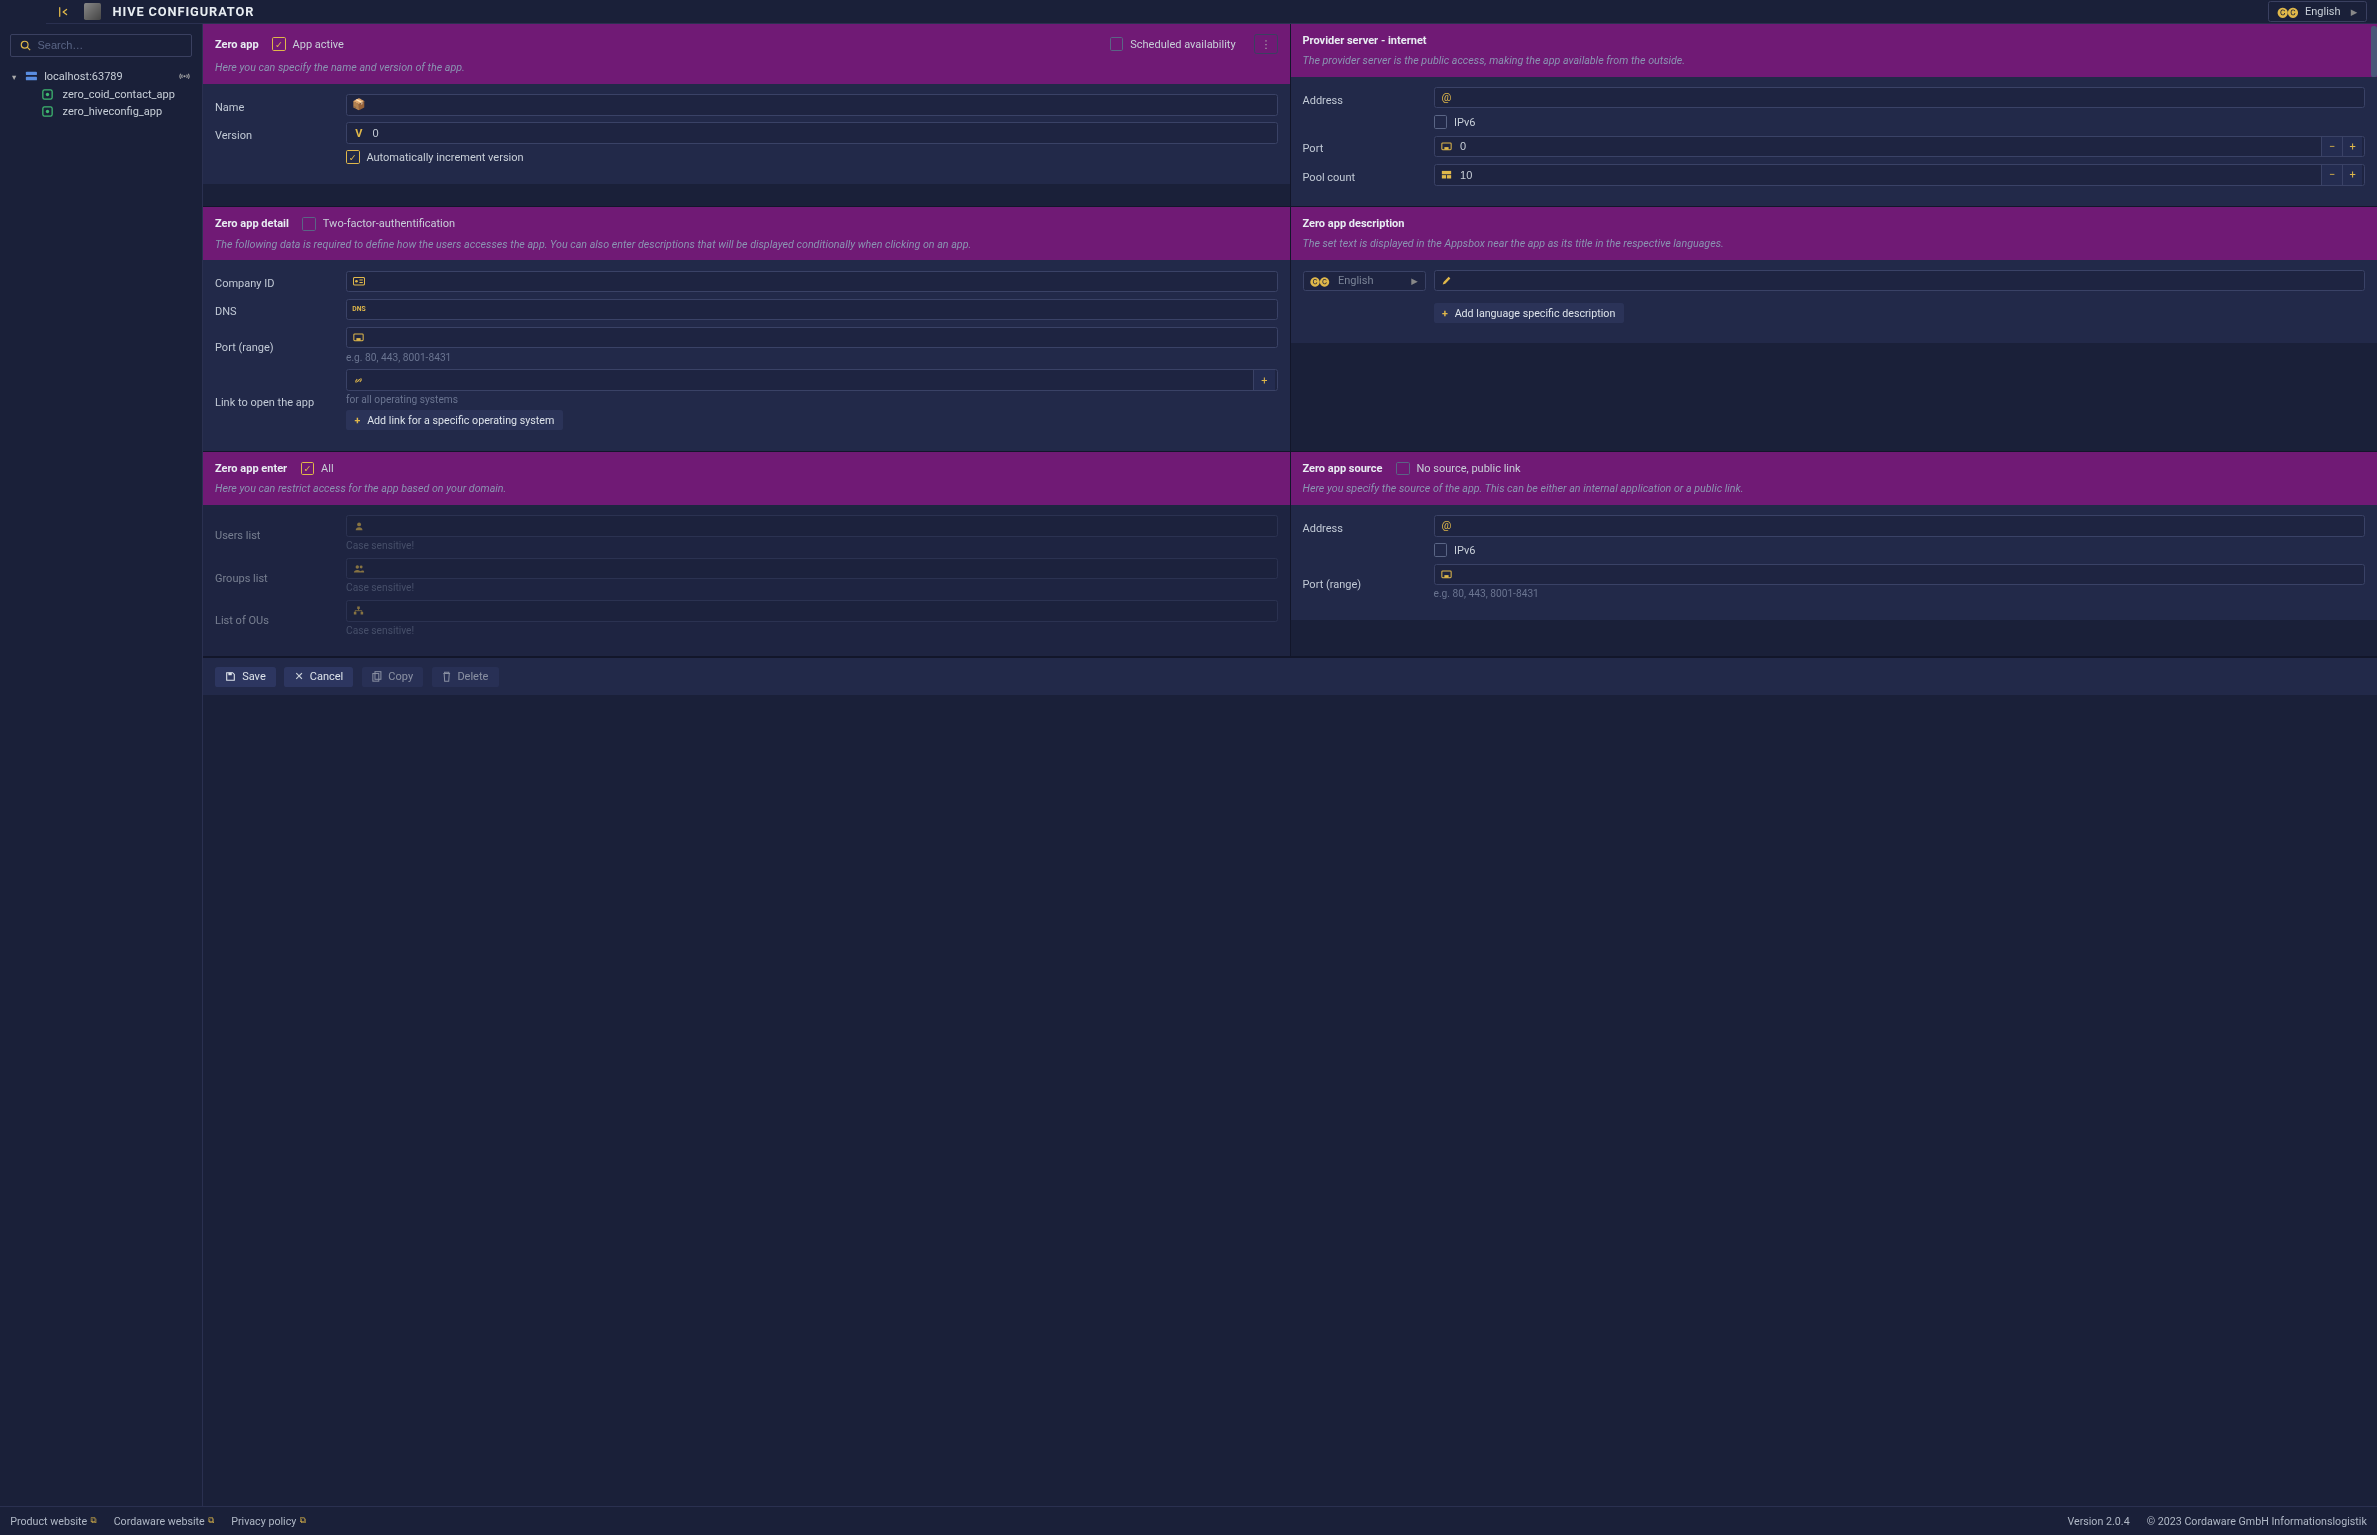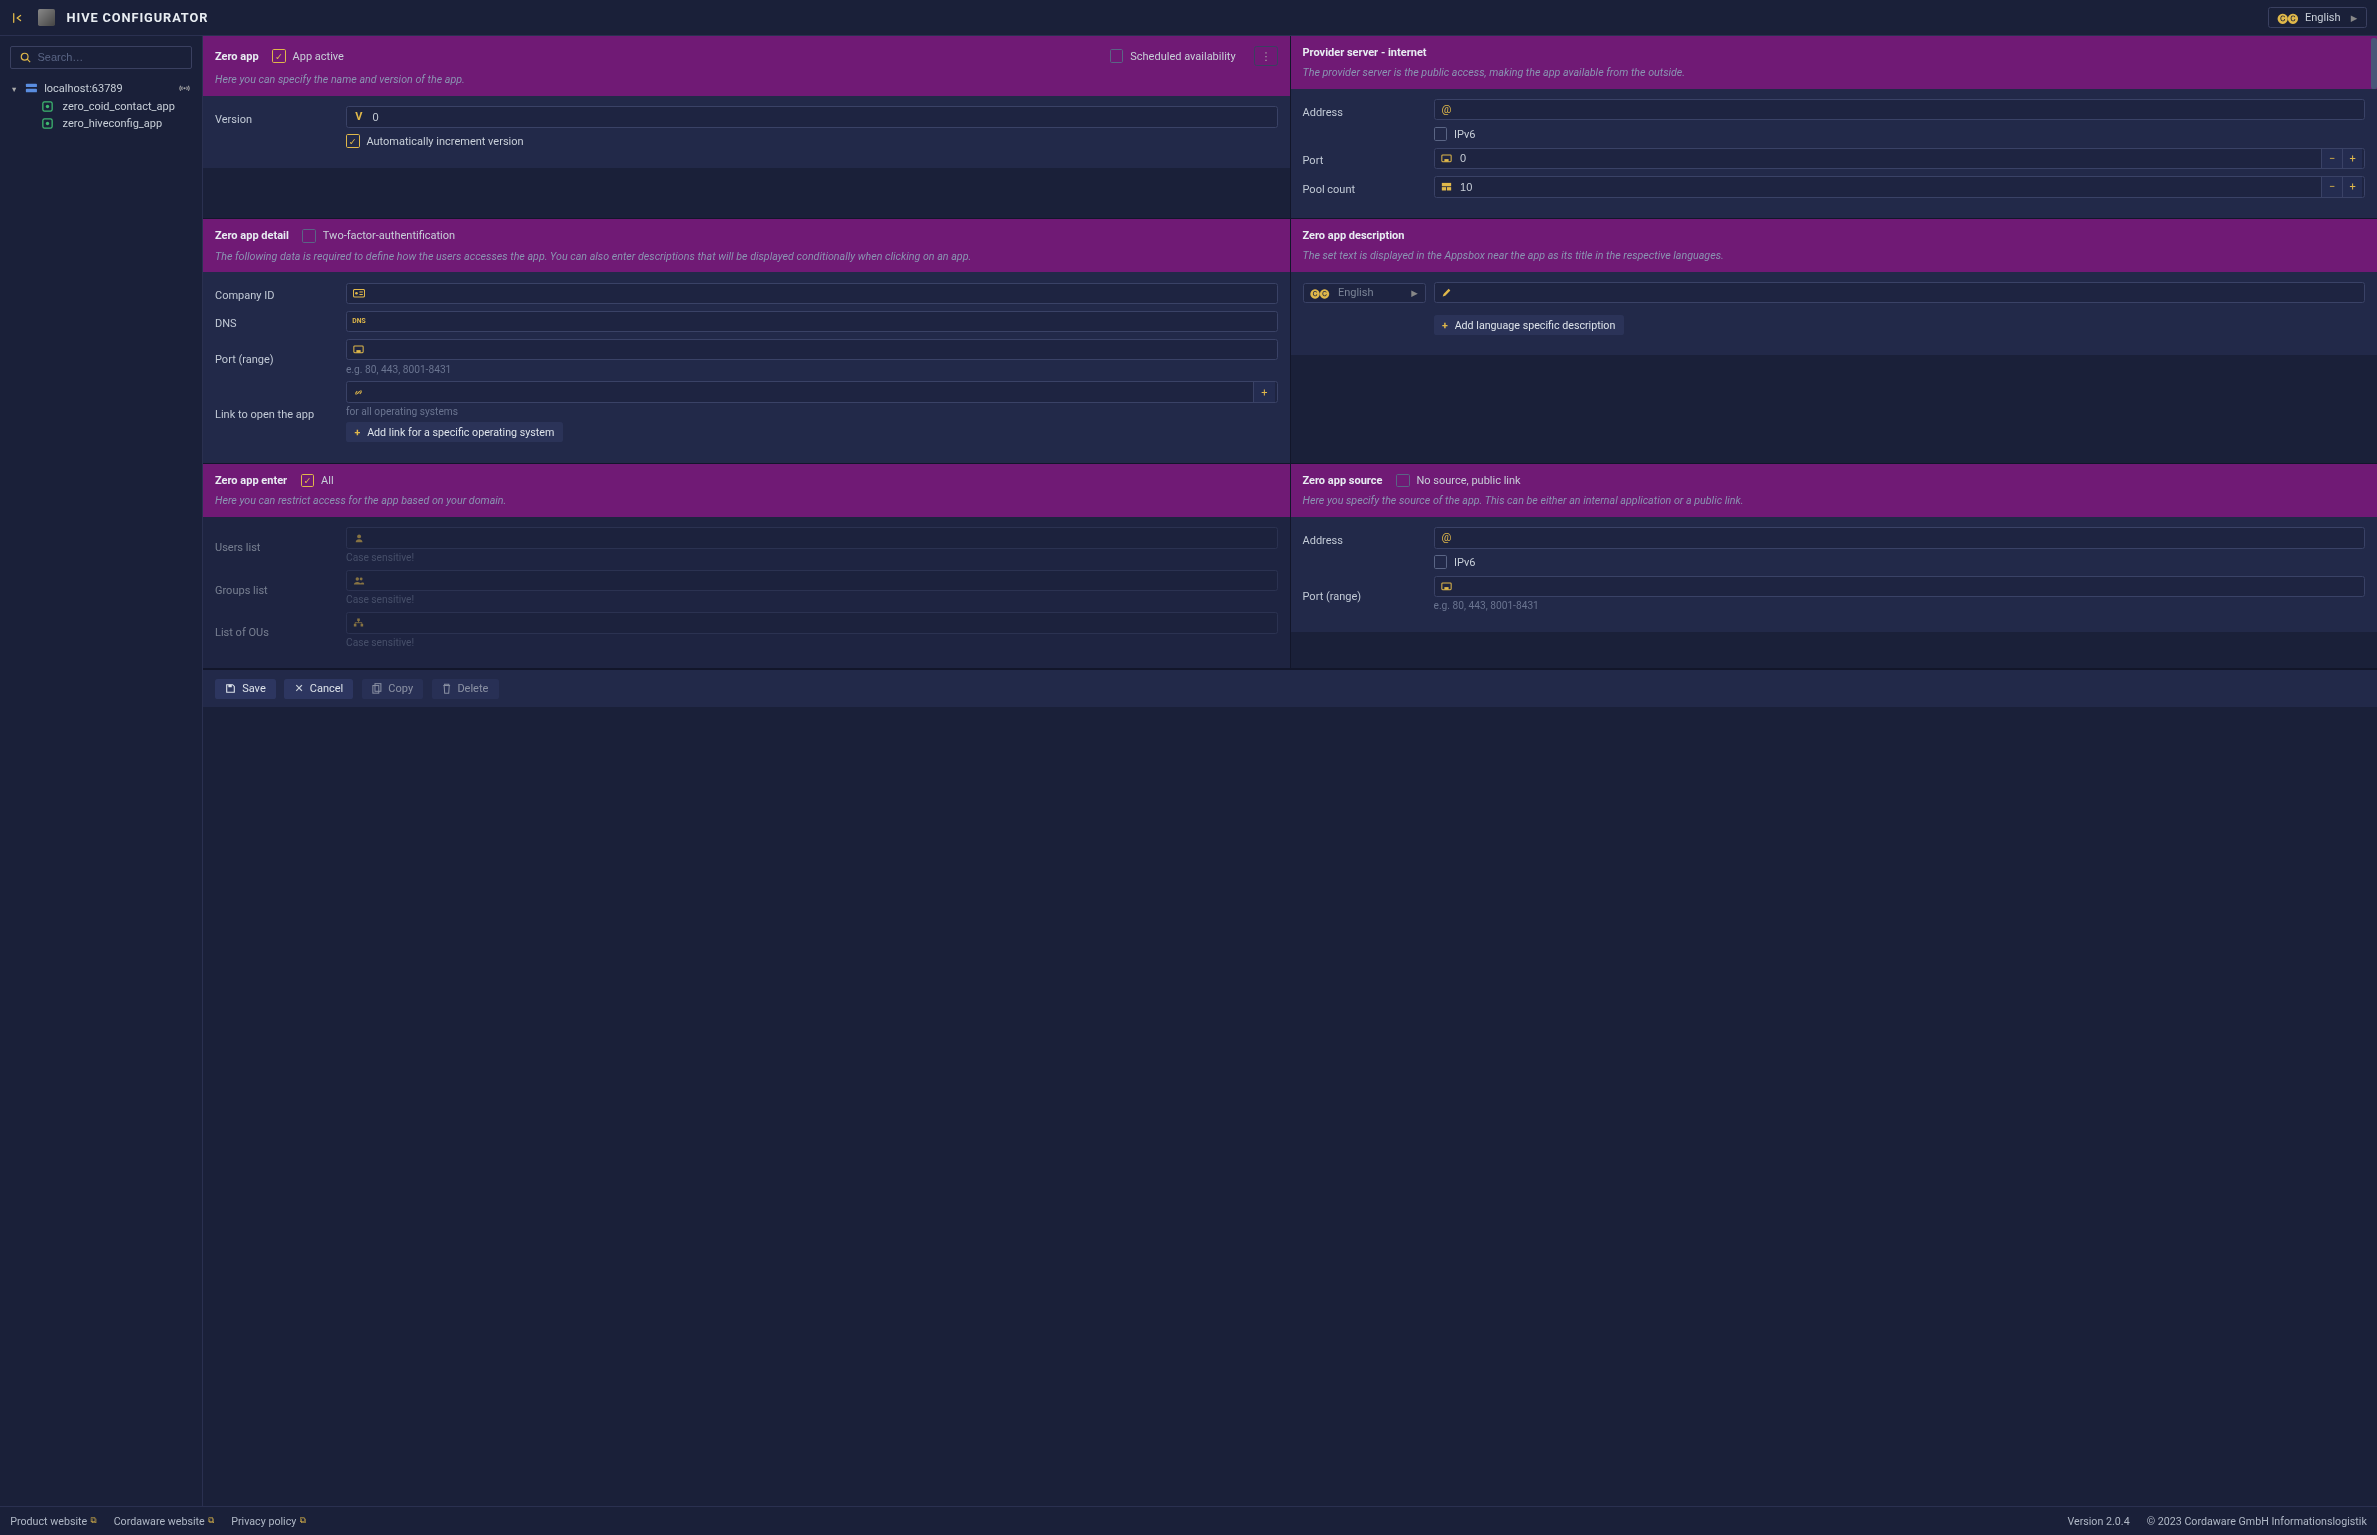--- a/index.html
+++ b/index.html
@@ -10,26 +10,27 @@
   font-size: 11px;
   overflow: hidden;
   height: 100vh;
   width: 100vw;
   display: flex;
   flex-direction: column;
 }
 
 
 .topbar {
-  height: 36px;
+  height: 24px;
   display: flex;
   align-items: center;
   padding: 0 10.2px;
   border-bottom: 0.9px solid #2a3050;
   gap: 12px;
+  margin-left: 46px;
 }
 .topbar .collapse-btn {
   width: 15.4px; height: 20.5px;
   display:flex;align-items:center;justify-content:center;
   color:#e0b84a;cursor:pointer;
 }
 .topbar .logo { width:17px;height:17px;background:linear-gradient(135deg,#888,#444);border-radius:1.7px;}
 .topbar .title { font-weight:700;letter-spacing:0.9px;font-size:12.8px;color:#e8edf2;}
 .topbar .spacer{flex:1}
 .lang-btn{
@@ -255,20 +256,29 @@
               <label class="chk">
                 <span class="chkbox"></span>
                 <span>Scheduled availability</span>
               </label>
               <span class="dots">⋮</span>
             </div>
             <div class="panel-desc">Here you can specify the name and version of the app.</div>
           </div>
           <div class="panel-body">
             <div class="field-row">
+              <div class="field-label">Name</div>
+              <div class="field-ctrl">
+                  <div class="inp">
+                <span class="pre">📦</span>
+                <input value="" style="">
+              </div>
+                </div>
+            </div>
+            <div class="field-row">
               <div class="field-label">Version</div>
               <div class="field-ctrl">
                   <div class="inp">
                 <span class="pre" style="font-weight:700">V</span>
                 <input value="0" style="">
               </div>
                 </div>
             </div>
             <div class="field-row">
               <div class="field-label"></div>

